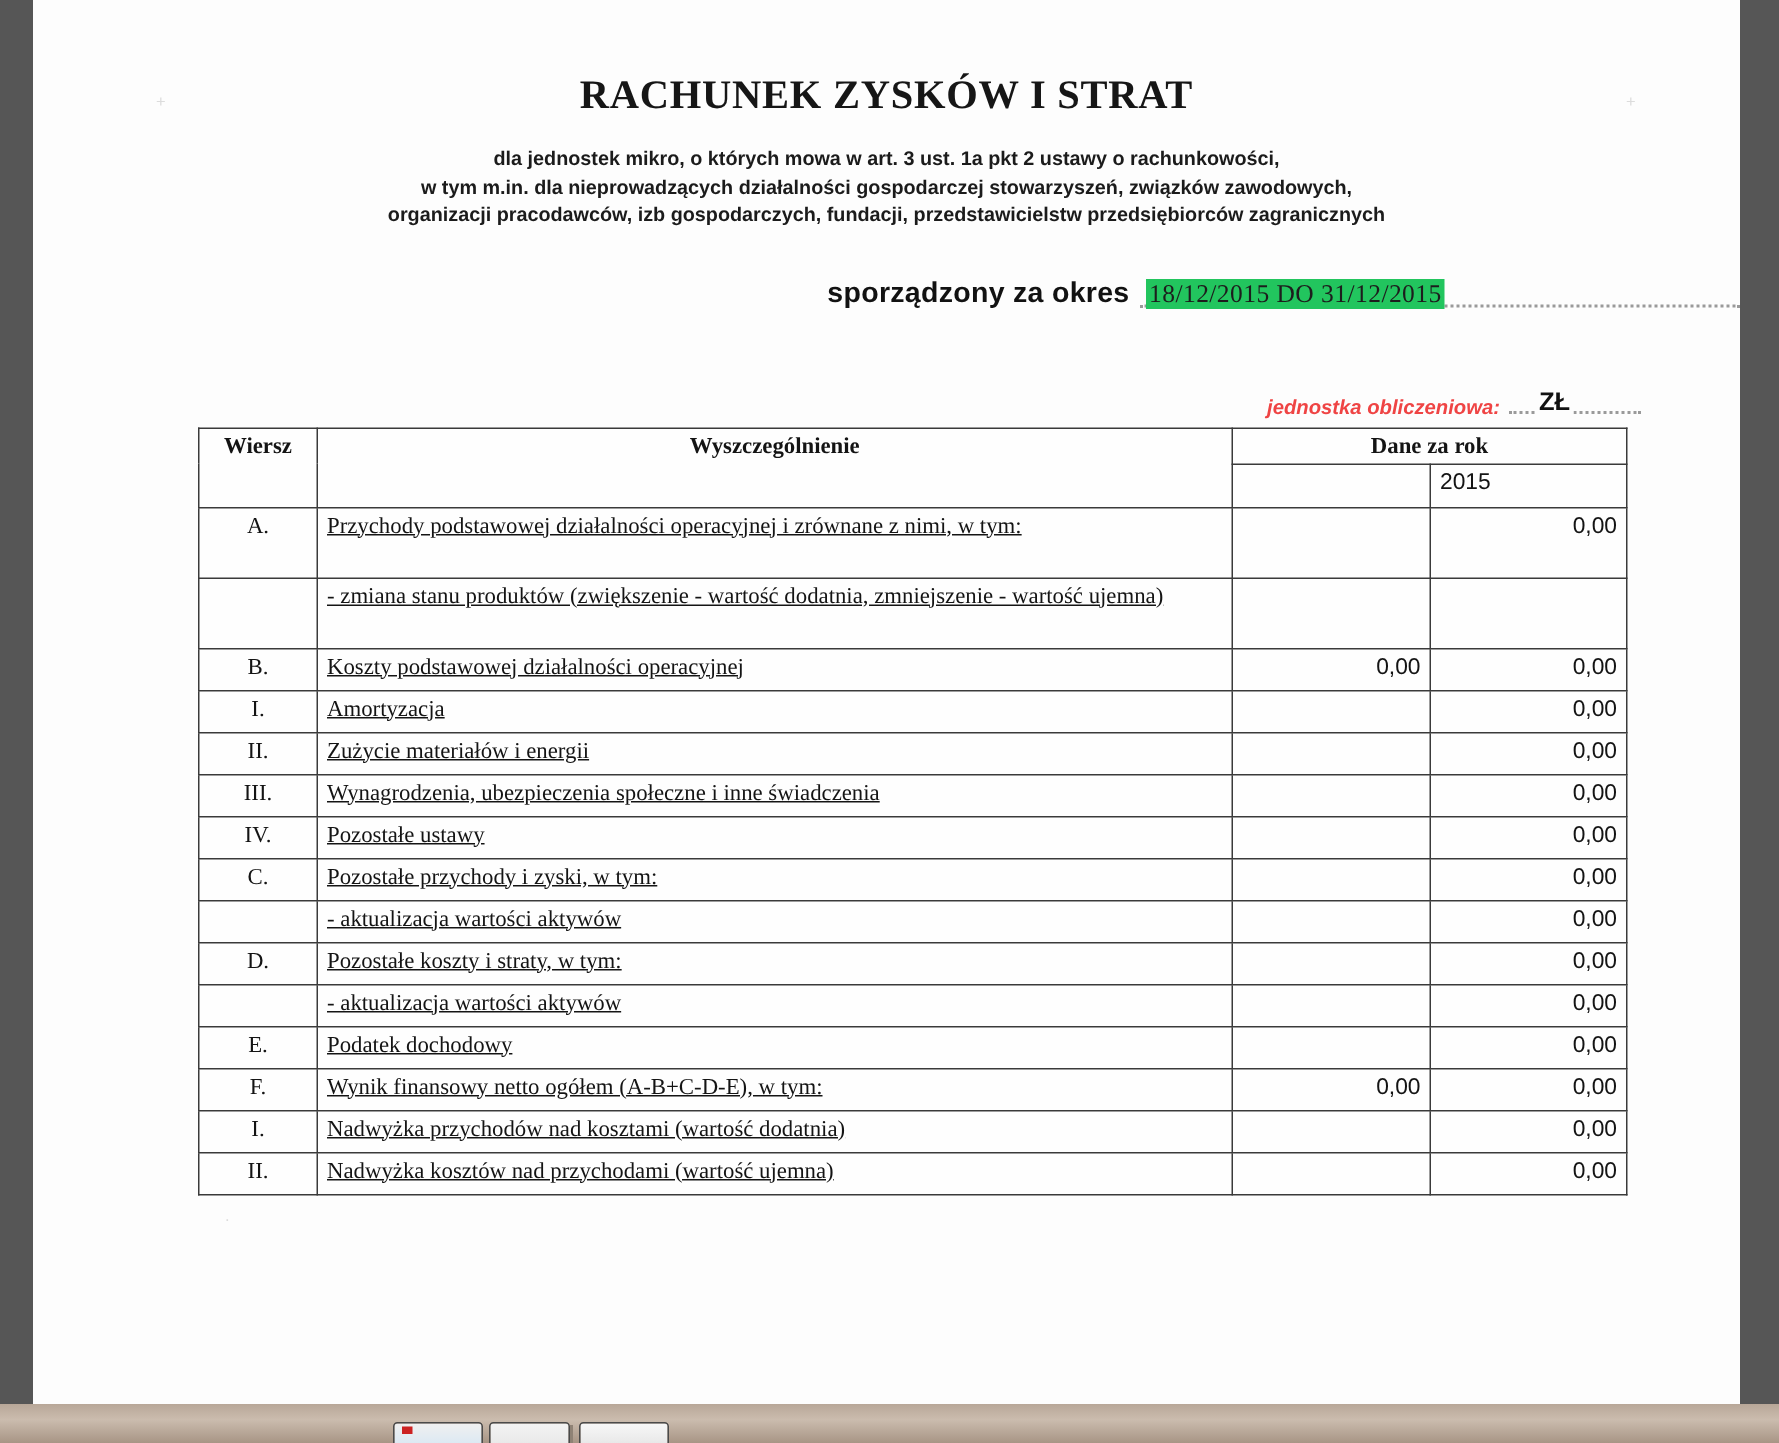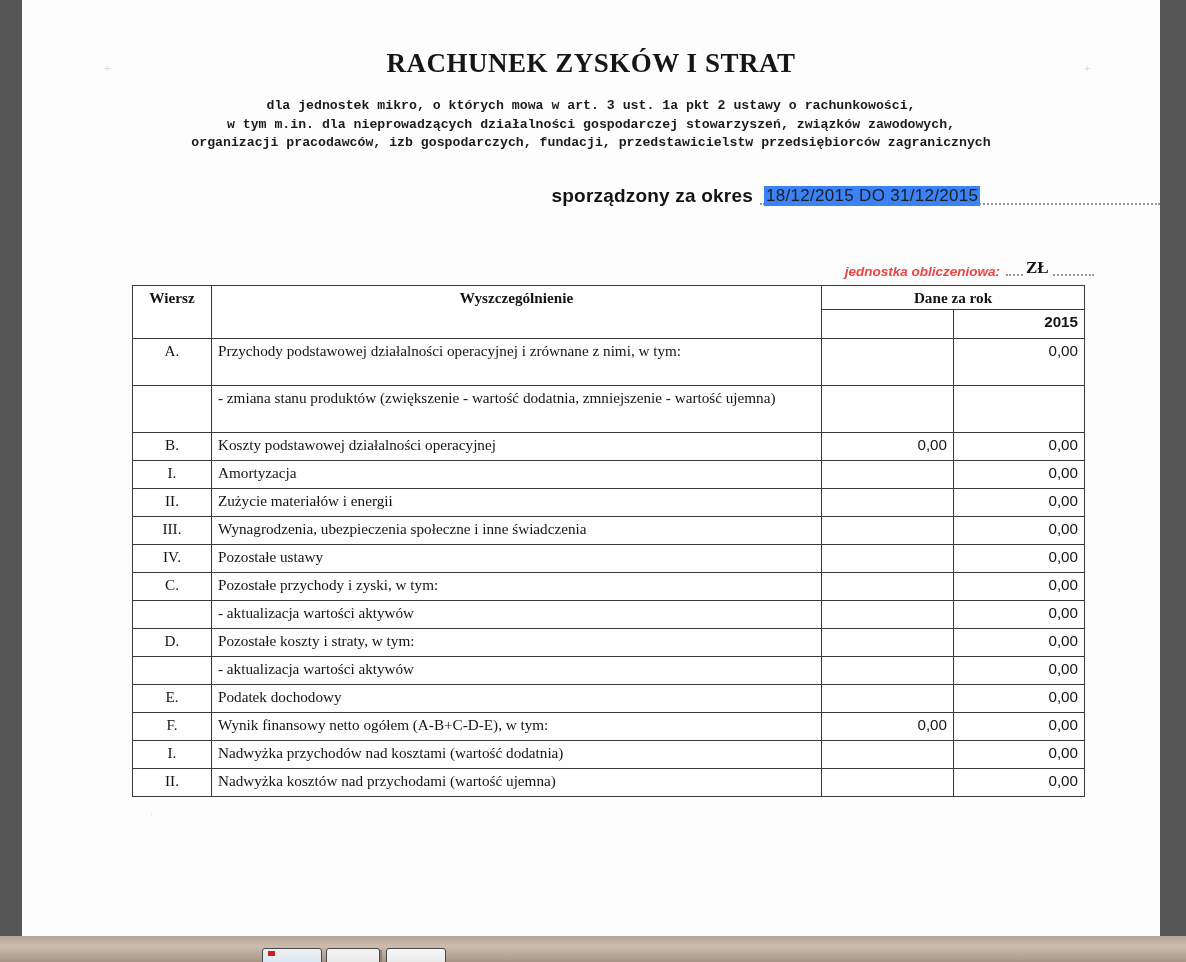--- a/index.html
+++ b/index.html
@@ -44,21 +44,21 @@
     text-align: center;
     font-family: Liberation Serif, serif;
     font-weight: bold;
     font-size: 27px;
     letter-spacing: 0.5px;
     color: #161616;
     margin-top: 48px;
   }
   .subtitle {
     text-align: center;
-    font-family: Liberation Mono, monospace;
+    font-family: Liberation Sans, sans-serif;
     font-weight: bold;
     font-size: 13.2px;
     line-height: 18.5px;
     color: #1b1b1b;
     margin-top: 18px;
   }
   .subtitle div { white-space: nowrap; }
 
   .period-line {
     margin-top: 30px;
@@ -85,24 +85,24 @@
     left: 0;
     right: 0;
     bottom: 2px;
     border-bottom: 2px dotted #9a9a9a;
     height: 0;
   }
   .period-value {
     position: absolute;
     left: 4px;
     bottom: 1px;
-    font-family: Liberation Sans, sans-serif;
+    font-family: Liberation Serif, serif;
     font-size: 17px;
     color: #1d1d1d;
-    background: #3b82f6;
+    background: #22c55e;
     padding: 0 2px;
     letter-spacing: 0.3px;
   }
 
   .unit-line {
     margin-top: 52px;
     padding-right: 66px;
     display: flex;
     justify-content: flex-end;
     align-items: flex-end;
@@ -123,21 +123,21 @@
   .unit-dots {
     position: absolute;
     left: 0; right: 0; bottom: 3px;
     border-bottom: 2px dotted #9a9a9a;
     height: 0;
   }
   .unit-value {
     position: absolute;
     left: 18px;
     bottom: 1px;
-    font-family: Liberation Serif, serif;
+    font-family: Liberation Sans, sans-serif;
     font-weight: bold;
     font-size: 17px;
     color: #111;
     background: #fdfdfd;
     padding: 0 2px;
   }
 
   
   .table-wrap {
     margin-top: 6px;
@@ -167,35 +167,35 @@
     font-family: "Liberation Serif", serif;
     font-weight: bold;
     font-size: 16.5px;
     text-align: center;
     vertical-align: middle;
     background: #f3f3f3;
     padding: 6px 4px;
   }
   th.head-sub {
     font-family: "Liberation Sans", sans-serif;
-    font-weight: bold;
+    font-weight: normal;
     font-size: 15.5px;
-    text-align: right;
+    text-align: left;
     vertical-align: middle;
     background: #fefefe;
     padding: 4px;
     height: 24px;
   }
   td.row-code {
     text-align: center;
     vertical-align: top;
     font-size: 15.5px;
     padding-top: 3px;
   }
-  td.spec { text-align: left; }
+  td.spec { text-align: left; text-decoration: underline; }
   td.amount {
     text-align: right;
     vertical-align: bottom;
     font-family: "Liberation Sans", sans-serif;
     font-size: 15.2px;
     padding-right: 7px;
     padding-bottom: 2px;
   }
   tr.tall td { height: 42px; }
   tr.normal td { height: 23px; }

